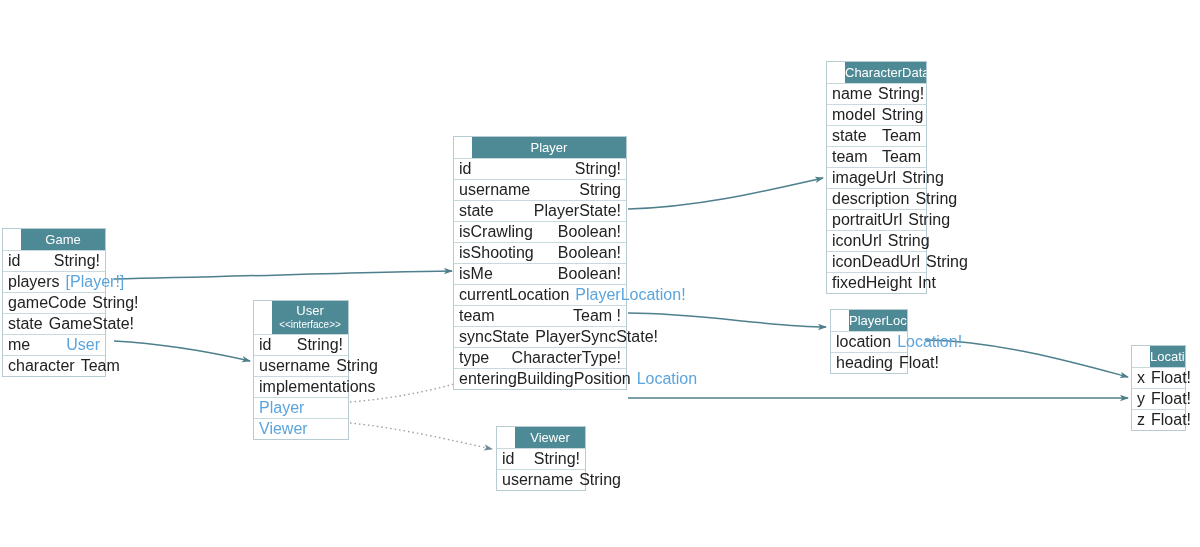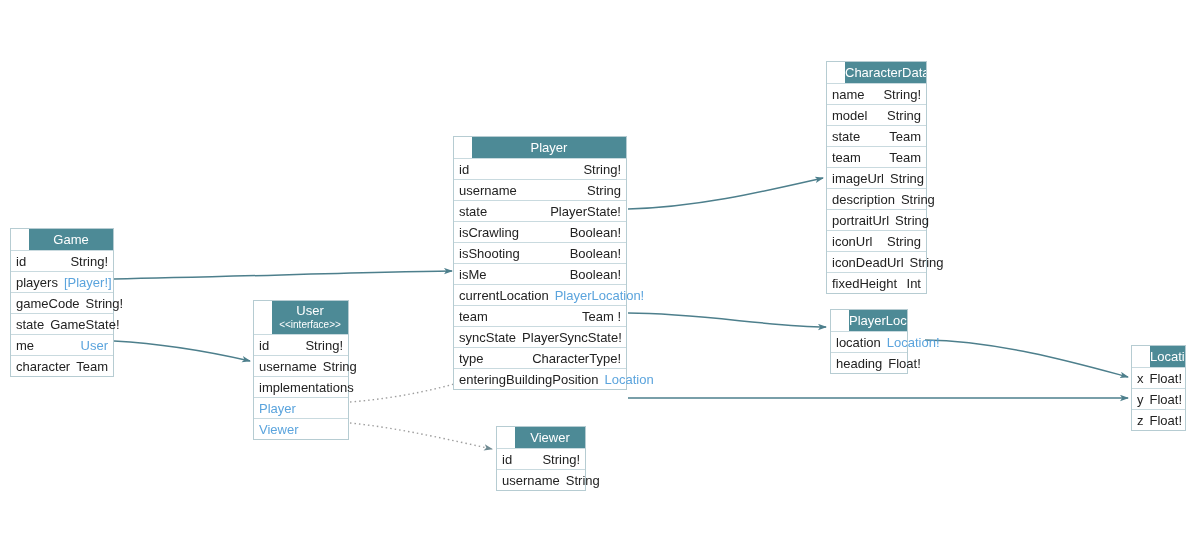--- a/index.html
+++ b/index.html
@@ -53,21 +53,21 @@
     line-height: 13px;
   }
   .row {
     display: flex;
     justify-content: space-between;
     align-items: center;
     height: 21px;
     box-sizing: border-box;
     border-top: 1px solid #c9dadf;
     padding: 0 5px;
-    font-size: 13px;
+    font-size: 16px;
     color: #222222;
     background: #ffffff;
     white-space: nowrap;
   }
   .row .fname {
     text-align: left;
   }
   .row .ftype {
     text-align: left;
     padding-left: 6px;
@@ -104,21 +104,21 @@
         <path d="M114,341 C170,344 215,353 250,361" fill="none" stroke="#4d7f8c" stroke-width="1.5" marker-end="url(#arrowSolid)"></path>
         <path d="M628,209 C700,207 770,190 823,178" fill="none" stroke="#4d7f8c" stroke-width="1.5" marker-end="url(#arrowSolid)"></path>
         <path d="M628,313 C700,313 770,327 826,327" fill="none" stroke="#4d7f8c" stroke-width="1.5" marker-end="url(#arrowSolid)"></path>
         <path d="M628,398 C780,398 1000,398 1128,398" fill="none" stroke="#4d7f8c" stroke-width="1.5" marker-end="url(#arrowSolid)"></path>
         <path d="M925,340 C1000,341 1080,364 1128,377" fill="none" stroke="#4d7f8c" stroke-width="1.5" marker-end="url(#arrowSolid)"></path>
         <path d="M350,402 C400,398 445,388 480,376" fill="none" stroke="#9e9e9e" stroke-width="1.4" stroke-dasharray="1.5 3" marker-end="url(#arrowDotted)"></path>
         <path d="M350,423 C400,428 450,440 492,449" fill="none" stroke="#9e9e9e" stroke-width="1.4" stroke-dasharray="1.5 3" marker-end="url(#arrowDotted)"></path>
       </g>
   </svg>
   <div id="entities-layer">
-      <div class="entity" style="left: 10px; top: 228px; width: 104px;">
+      <div class="entity" style="left: 2px; top: 228px; width: 104px;">
         <div class="ent-header"><span>Game</span></div>
         <div class="row">
           <span class="fname">id</span>
           <span class="ftype">String!</span>
         </div>
         <div class="row">
           <span class="fname">players</span>
           <span class="ftype link">[Player!]</span>
         </div>
         <div class="row">

